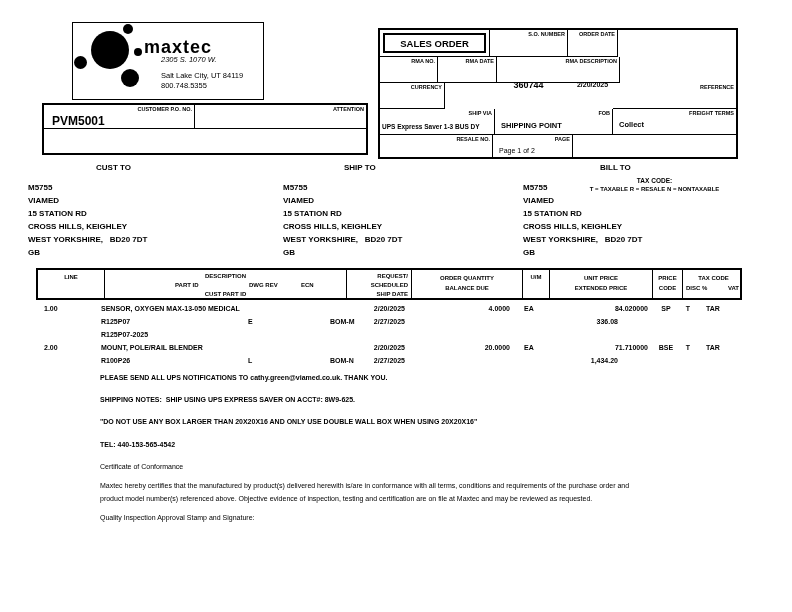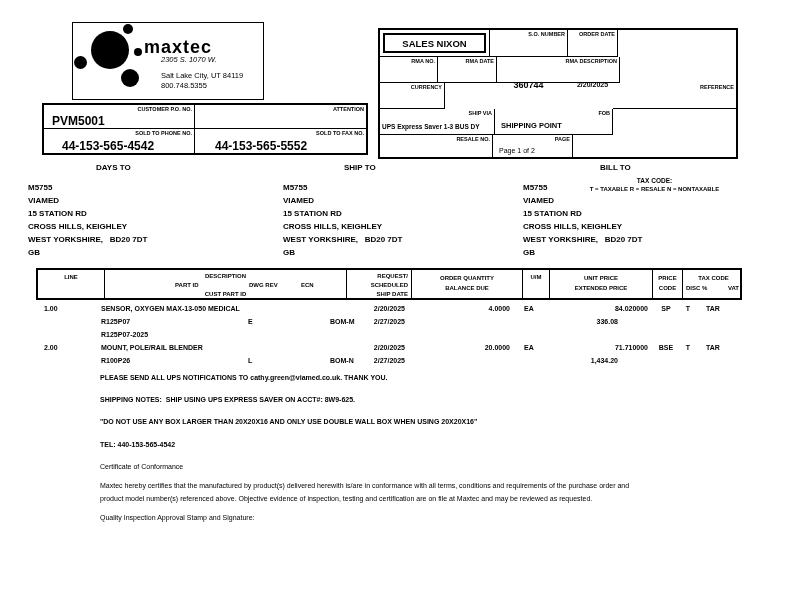--- a/index.html
+++ b/index.html
@@ -53,34 +53,26 @@
 </div>
 
 <div class="cbox">
   <div class="cell" style="left:0;top:0;width:151px;height:24px;">
     <div class="lbl">CUSTOMER P.O. NO.</div>
     <div class="bval">PVM5001</div>
   </div>
   <div class="cell nr" style="left:151px;top:0;width:171px;height:24px;">
     <div class="lbl">ATTENTION</div>
   </div>
-  <div class="cell nb" style="left:0;top:24px;width:151px;height:24px;">
-    <div class="lbl">SOLD TO PHONE NO.</div>
-    <div class="bval" style="left:18px;">44-153-565-4542</div>
-  </div>
-  <div class="cell nr nb" style="left:151px;top:24px;width:171px;height:24px;">
-    <div class="lbl">SOLD TO FAX NO.</div>
-    <div class="bval" style="left:20px;">44-153-565-5552</div>
-  </div>
 </div>
 
 <div class="obox">
 
   <div class="cell" style="left:0;top:0;width:110px;height:27px;">
-    <div class="so-title">SALES NIXON</div>
+    <div class="so-title">SALES ORDER</div>
   </div>
   <div class="cell" style="left:110px;top:0;width:78px;height:27px;">
     <div class="lbl">S.O. NUMBER</div>
     <div class="cent" style="top:10px;font-size:9px;">360744</div>
   </div>
   <div class="cell" style="left:188px;top:0;width:50px;height:27px;">
     <div class="lbl">ORDER DATE</div>
     <div class="cent" style="top:11px;font-size:7px;">2/20/2025</div>
   </div>
 
@@ -102,35 +94,39 @@
   </div>
 
   <div class="cell" style="left:0;top:79px;width:115px;height:26px;">
     <div class="lbl">SHIP VIA</div>
     <div class="bval" style="left:2px;bottom:4px;font-size:6.5px;">UPS Express Saver 1-3 BUS DY</div>
   </div>
   <div class="cell" style="left:115px;top:79px;width:118px;height:26px;">
     <div class="lbl">FOB</div>
     <div class="bval" style="left:6px;bottom:4px;font-size:7.5px;">SHIPPING POINT</div>
   </div>
+  <div class="cell nr" style="left:233px;top:79px;width:123px;height:26px;">
+    <div class="lbl">FREIGHT TERMS</div>
+    <div class="bval" style="left:6px;bottom:5px;font-size:7.5px;">Collect</div>
+  </div>
 
   <div class="cell nb" style="left:0;top:105px;width:113px;height:22px;">
     <div class="lbl">RESALE NO.</div>
   </div>
   <div class="cell nb" style="left:113px;top:105px;width:80px;height:22px;">
     <div class="lbl">PAGE</div>
     <div class="bval" style="left:6px;bottom:3px;font-size:7px;font-weight:normal;">Page 1 of 2</div>
   </div>
   <div class="cell nr nb" style="left:193px;top:105px;width:163px;height:22px;">
     <div class="cent" style="top:2px;font-size:6.5px;">TAX CODE:</div>
     <div class="cent" style="top:11px;font-size:6px;">T = TAXABLE   R = RESALE   N = NONTAXABLE</div>
   </div>
 </div>
 
-<div class="addr-label" style="left:96px;">DAYS TO</div>
+<div class="addr-label" style="left:96px;">CUST TO</div>
 <div class="addr-label" style="left:344px;">SHIP TO</div>
 <div class="addr-label" style="left:600px;">BILL TO</div>
 
 <div class="addr-block" style="left:28px;">
   <div>M5755</div>
   <div>VIAMED</div>
   <div>15 STATION RD</div>
   <div>CROSS HILLS, KEIGHLEY</div>
   <div>WEST YORKSHIRE,   BD20 7DT</div>
   <div>GB</div>

